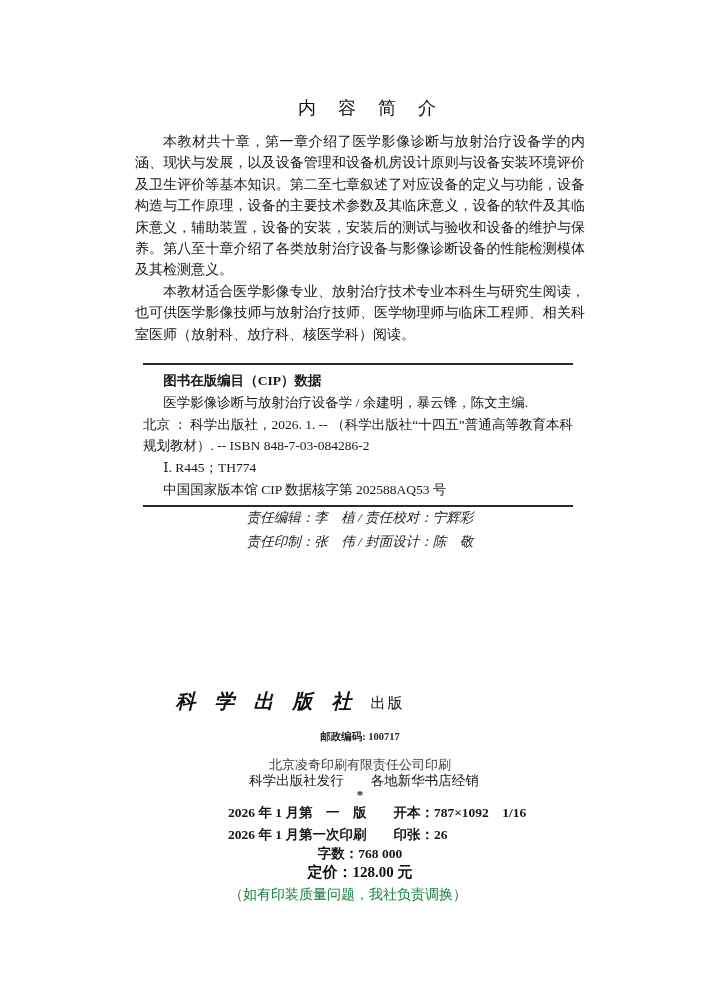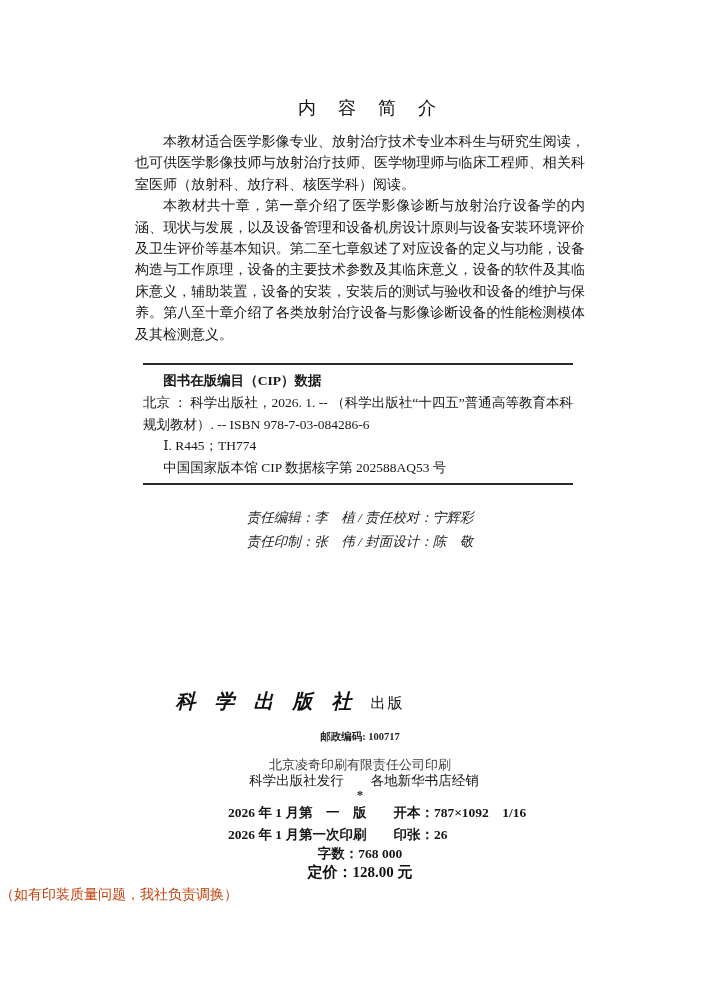--- a/index.html
+++ b/index.html
@@ -67,37 +67,38 @@
 
   
   .edition-lines {
     position:absolute; top:802px; left:228px; width:350px;
     font-size:13.5px; font-weight:bold; line-height:21.5px;
     text-align:left; color:#161616;
   }
   .edition-lines p { margin:0; }
   .word-count { position:absolute; top:845px; left:0; width:720px; text-align:center; font-size:13.5px; font-weight:bold; color:#161616; }
   .price      { position:absolute; top:863px; left:0; width:720px; text-align:center; font-size:15px;  font-weight:bold; color:#101010; }
-  .exchange-note { position:absolute; top:886px; left:0; width:696px; text-align:left; font-size:14px; color:#c2410c; }
+  .exchange-note { position:absolute; top:886px; left:0; width:696px; text-align:center; font-size:14px; color:#15803d; }
 </style>
 </head>
 <body>
 
 <div class="page">
 
   <div class="intro-title">内　容　简　介</div>
 
   <div class="intro-text">
+    <p>本教材共十章，第一章介绍了医学影像诊断与放射治疗设备学的内涵、现状与发展，以及设备管理和设备机房设计原则与设备安装环境评价及卫生评价等基本知识。第二至七章叙述了对应设备的定义与功能，设备构造与工作原理，设备的主要技术参数及其临床意义，设备的软件及其临床意义，辅助装置，设备的安装，安装后的测试与验收和设备的维护与保养。第八至十章介绍了各类放射治疗设备与影像诊断设备的性能检测模体及其检测意义。</p>
     <p>本教材适合医学影像专业、放射治疗技术专业本科生与研究生阅读，也可供医学影像技师与放射治疗技师、医学物理师与临床工程师、相关科室医师（放射科、放疗科、核医学科）阅读。</p>
-    <p>本教材共十章，第一章介绍了医学影像诊断与放射治疗设备学的内涵、现状与发展，以及设备管理和设备机房设计原则与设备安装环境评价及卫生评价等基本知识。第二至七章叙述了对应设备的定义与功能，设备构造与工作原理，设备的主要技术参数及其临床意义，设备的软件及其临床意义，辅助装置，设备的安装，安装后的测试与验收和设备的维护与保养。第八至十章介绍了各类放射治疗设备与影像诊断设备的性能检测模体及其检测意义。</p>
   </div>
 
   <div class="cip-box">
     <p class="cip-heading">图书在版编目（CIP）数据</p>
-    <p class="cip-justify">北京 ： 科学出版社，2026. 1. -- （科学出版社“十四五”普通高等教育本科规划教材）. -- ISBN 978-7-03-084286-6</p>
+    <p class="cip-indent">医学影像诊断与放射治疗设备学 / 余建明，暴云锋，陈文主编.</p>
+    <p class="cip-justify">北京 ： 科学出版社，2026. 1. -- （科学出版社“十四五”普通高等教育本科规划教材）. -- ISBN 848-7-03-084286-2</p>
     <p class="cip-indent">Ⅰ. R445；TH774</p>
     <p class="cip-indent">中国国家版本馆 CIP 数据核字第 202588AQ53 号</p>
   </div>
 
   <div class="credits">
     <p style="margin:0">责任编辑：李　植 / 责任校对：宁辉彩</p>
     <p style="margin:0">责任印制：张　伟 / 封面设计：陈　敬</p>
   </div>
 
   <div class="pub-logo">

